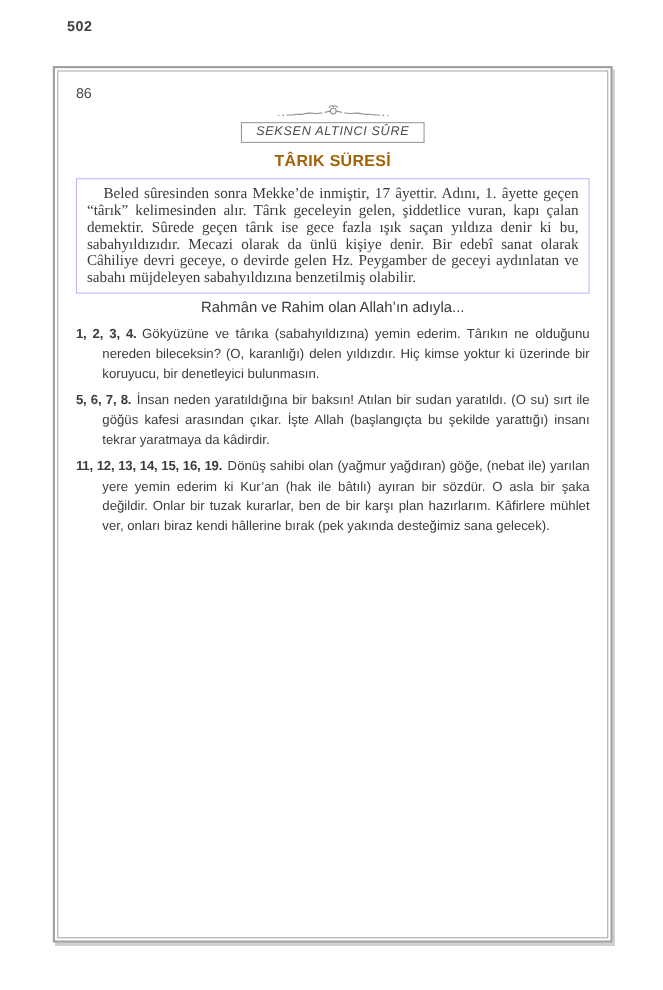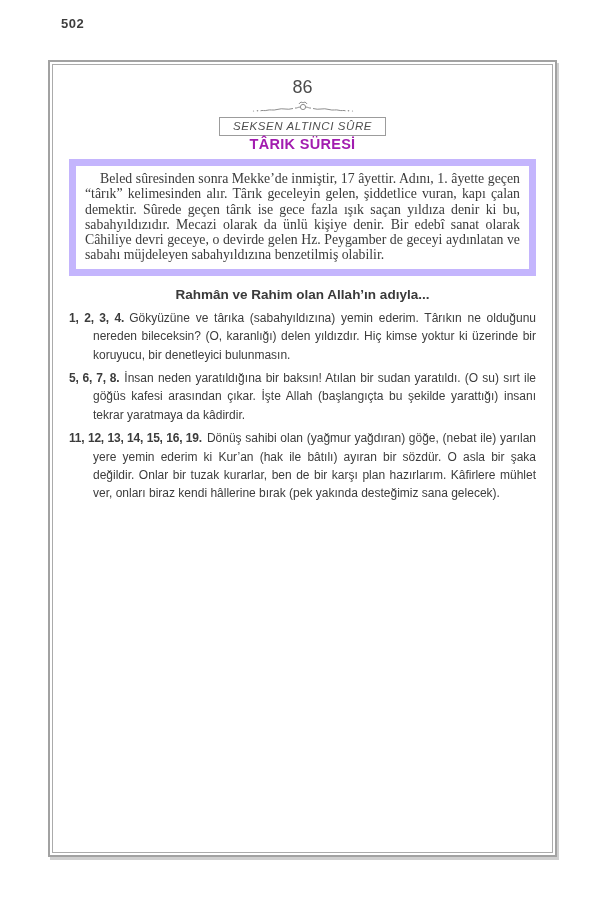--- a/index.html
+++ b/index.html
@@ -23,42 +23,42 @@
     background:#ffffff;
   }
   .frame-inner {
     position:absolute; left:2px; top:2px; right:2px; bottom:2px;
     border:1px solid #ababab;
   }
   .content {
     position:absolute; left:0; top:0; right:0; bottom:0;
     padding:12px 16px; box-sizing:border-box;
   }
-  .chapter-number { text-align:center; font-size:18px; color:#4b4b4b; }
+  .chapter-number { text-align:left; font-size:13px; color:#4b4b4b; }
   .ornament-wrap { text-align:center; height:15px; margin-top:1px; line-height:0; }
   .ornament-wrap svg { display:inline-block; }
   .series-wrap { text-align:center; margin-top:2px; }
   .series-box {
     display:inline-block; border:1px solid #9c9c9c;
     padding:2px 13px 3px; font-size:11.5px; letter-spacing:0.6px; color:#4e4e4e;font-style:italic;
   }
   .sura-title {
     text-align:center; font-weight:bold; font-size:14.5px;
-    color:#a21caf; letter-spacing:0.3px;
+    margin-top:9px; color:#a16207; letter-spacing:0.3px;
   }
   .intro-box {
-    margin-top:7px; border:7px solid #c4b5fd;
+    margin-top:7px; border:1px solid #c4b5fd;
     padding:5px 9px 6px;
     font-family:"Liberation Serif", serif;
     font-size:13.8px; line-height:15.3px;
     text-align:justify; text-indent:15px; color:#3b3b3b;
   }
   .basmala {
-    text-align:center; font-weight:bold; font-size:13.5px;
-    margin:11px 0 7px; color:#3a3a3a;
+    text-align:center; font-weight:normal; font-size:13.5px;
+    margin:5px 0 7px; color:#3a3a3a;
   }
   .verse {
     padding-left:24px; text-indent:-24px;
     text-align:justify; font-size:12px; line-height:18.4px;
     margin-bottom:5px; color:#3c3c3c;
   }
   .vnum { font-weight:bold; letter-spacing:-0.2px; margin-right:5px; white-space:nowrap; }
 </style>
 </head>
 <body>

